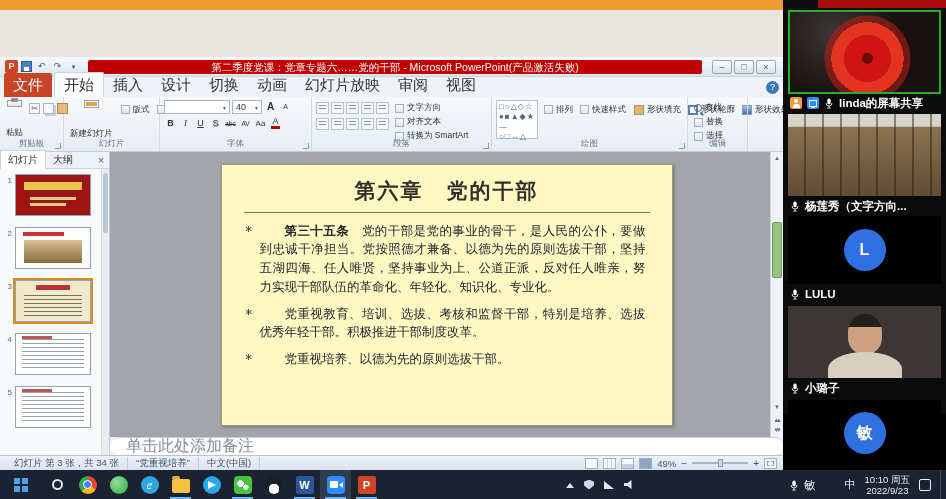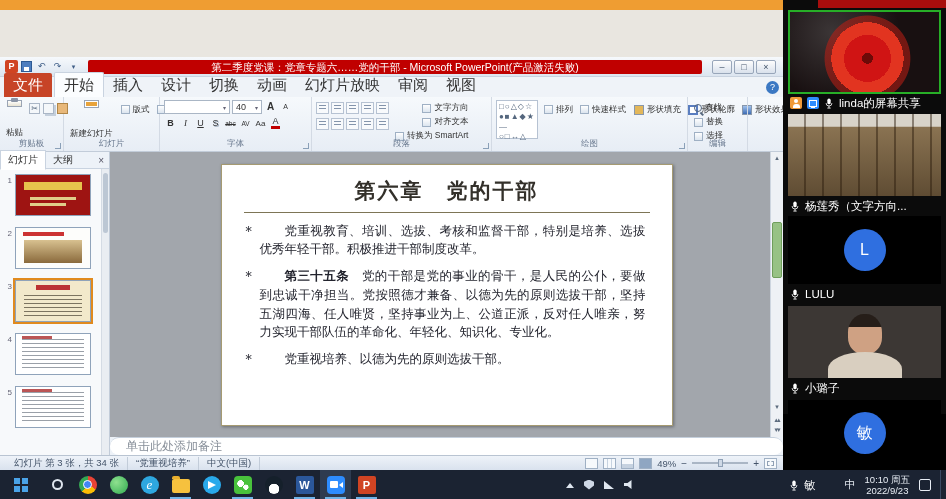--- a/index.html
+++ b/index.html
@@ -74,21 +74,21 @@
   .fmt.case:before{content:"Aa";font-size:8px;}
   .fmt.grow:before{content:"A";font-size:10px;font-weight:700;}
   .fmt.shrink:before{content:"A";font-size:7px;}
   .fmt.color{height:13px;}
   .fmt.color:before{content:"A";display:block;height:9px;line-height:9px;border-bottom:3px solid #c00000;margin:0 2px;}
   .pcols{display:flex;flex-direction:column;gap:4px;padding-top:2px;}
   .prow{display:flex;gap:2px;}
   .pic{width:13px;height:12px;border:1px solid #b6c2d2;background:#f8fafc;position:relative;}
   .pic:before{content:"";position:absolute;left:2px;right:2px;top:2px;bottom:2px;
               background:repeating-linear-gradient(#8394ab 0 1px,transparent 1px 3px);}
-  .ptexts{display:flex;flex-direction:column;gap:2px;padding-top:2px;align-items:flex-end;}
+  .ptexts{display:flex;flex-direction:column;gap:2px;padding-top:2px;}
   .shapebox{width:58px;border:1px solid #b6c2d2;background:#fff;display:flex;flex-direction:column;
             justify-content:space-around;padding:1px 2px;}
   .srow{font-size:8px;letter-spacing:1px;color:#55677e;line-height:10px;}
   .srow.s1:before{content:"□○△◇☆";}
   .srow.s2:before{content:"●■▲◆★";}
   .srow.s3:before{content:"—○□↔△";}
   .dmid,.dright{display:flex;flex-direction:row;gap:3px;padding-top:3px;}
   .chip{width:10px;height:10px;display:inline-block;border:1px solid #8897ab;}
   .c-fill{background:#e3b75a;} .c-line{background:#fff;border:2px solid #5a7ec0;} .c-fx{background:linear-gradient(#9fc2ee,#3f6db4);}
   .mag{width:8px;height:8px;border:1.5px solid #55677e;border-radius:50%;position:relative;display:inline-block;}
@@ -120,58 +120,58 @@
   .t3 .a{left:20px;right:20px;top:4px;height:5px;background:#b33;}
   .t3 .b{left:8px;right:8px;top:14px;bottom:4px;
          background:repeating-linear-gradient(#7c7460 0 1px,transparent 1px 4px);}
   .t4 .a,.t5 .a{left:6px;right:6px;top:5px;bottom:4px;
          background:repeating-linear-gradient(#9aa0a8 0 1px,transparent 1px 4px);}
   .t4 .b,.t5 .b{left:6px;width:30px;top:2px;height:3px;background:#b55;}
   .pane-scroll{position:absolute;right:0;top:0;bottom:0;width:8px;background:#e9edf2;border-left:1px solid #d4dbe4;}
   .pane-scroll i{position:absolute;left:1px;right:1px;top:4px;height:60px;background:#bcc7d4;border-radius:3px;}
   .right-col{flex:1;display:flex;flex-direction:column;}
   .editor{flex:1;background:#a2a6ac;display:flex;position:relative;}
-  .slide{margin:auto auto;width:452px;height:262px;background:#ffffff;border:1px solid #a59a72;
+  .slide{margin:auto auto;width:452px;height:262px;background:#fef9c3;border:1px solid #a59a72;
          box-shadow:1px 1px 3px rgba(0,0,0,.35);position:relative;}
   .slide-title{font-family:"DejaVu Serif","Liberation Serif",serif;font-size:21px;font-weight:bold;
          color:#33302a;text-align:center;margin-top:12px;letter-spacing:2px;}
   .slide-hr{height:1px;background:#7d7556;margin:7px 22px 9px;}
   .bullets{margin:0 26px 0 22px;font-family:"DejaVu Serif","Liberation Serif",serif;font-size:12.5px;
          line-height:1.5;color:#23242e;text-align:justify;}
   .bullet{position:relative;padding-left:16px;margin-bottom:8px;}
   .bullet:before{content:"*";position:absolute;left:2px;top:1px;}
   .bullet p{margin:0;text-indent:2em;}
   .vscroll{width:13px;background:#eef1f5;border-left:1px solid #cdd5df;display:flex;flex-direction:column;
          align-items:center;}
   .varrow{height:12px;font-size:7px;line-height:12px;color:#5c6b7e;}
   .varrow.up:before{content:"▴";} .varrow.down:before{content:"▾";}
   .vtrack{flex:1;width:100%;position:relative;}
   .vthumb{position:absolute;left:1px;right:1px;top:58px;height:56px;background:#97c285;border:1px solid #6f9e5c;border-radius:2px;}
   .vnav{display:flex;flex-direction:column;gap:3px;padding:3px 0 4px;}
   .vnav span{font-size:7px;color:#5c6b7e;line-height:7px;text-align:center;}
   .vnav .pv:before{content:"▴▴";letter-spacing:-1px;} .vnav .nx:before{content:"▾▾";letter-spacing:-1px;}
-  .notes{height:18px;background:#fff;border-top:1px solid #c4cfdc;font-size:12px;color:#868e98;
+  .notes{height:18px;background:#fff;border-top:1px solid #c4cfdc;font-size:16px;color:#868e98;
          display:flex;align-items:center;padding-left:16px;border-radius:9px;}
   
   .statusbar{position:absolute;left:0;right:0;bottom:0;height:15px;background:linear-gradient(#eef3f9,#d9e2ee);
          border-top:1px solid #b9c4d2;display:flex;align-items:center;font-size:9.5px;color:#44546a;padding:0 6px;}
   .sb-item{padding:0 8px;border-right:1px solid #c2ccd9;white-space:nowrap;}
   .sb-right{margin-left:auto;display:flex;align-items:center;gap:5px;}
   .viewbtn{width:13px;height:11px;border:1px solid #9fb0c4;background:#f6f9fc;}
   .viewbtn.v2{background:repeating-linear-gradient(90deg,#f6f9fc 0 3px,#c6d2e0 3px 4px);}
   .viewbtn.v3{background:linear-gradient(#f6f9fc 60%,#c6d2e0 60%);}
   .viewbtn.v4{background:#8fa6c2;}
   .zminus:before{content:"−";font-size:10px;color:#44546a;}
   .zplus:before{content:"+";font-size:10px;color:#44546a;}
   .zoomtrack{width:56px;height:2px;background:#aab6c5;position:relative;}
   .zoomthumb{position:absolute;left:46%;top:-3px;width:5px;height:8px;background:#cfd9e6;border:1px solid #8fa0b5;}
   .fitbtn{width:13px;height:11px;border:1px solid #9fb0c4;background:#f6f9fc;position:relative;}
   .fitbtn:before{content:"";position:absolute;inset:2px;border:1px dashed #8fa0b5;}
   
-  .sidebar{position:absolute;left:783px;top:0;width:163px;height:414px;background:#0b0b0b;z-index:4;}
+  .sidebar{position:absolute;left:783px;top:0;width:163px;height:414px;background:#0b0b0b;z-index:4;font-weight:bold;}
   .vtile{position:absolute;left:5px;width:153px;background:#101010;overflow:hidden;}
   .vtile.greenb{border:2px solid #27ae27;}
   .flower{width:100%;height:100%;background:
      radial-gradient(circle at 52% 58%, #6d0a08 0 6%, #d01414 6% 26%, #e23420 26% 40%, rgba(190,30,20,.55) 40% 47%, rgba(30,8,8,0) 48%),
      radial-gradient(circle at 28% 25%, rgba(150,150,150,.28), transparent 55%),
      #181011;}
   .room{width:100%;height:100%;background:
      repeating-linear-gradient(90deg, transparent 0 16px, rgba(40,25,10,.45) 16px 18px),
      linear-gradient(#d8d3c9 0%,#d8d3c9 15%,#8a7352 16%,#5f4c33 100%);}
   .personph{width:100%;height:100%;background:#3c3734;position:relative;}
@@ -485,24 +485,24 @@
         </div>
       </div>
 
       <div class="right-col">
         <div class="editor">
           <div class="slide">
             <div class="slide-title">第六章　党的干部</div>
             <div class="slide-hr"></div>
             <div class="bullets">
               <div class="bullet">
+                <p><b>第三十五条　</b><span>党的干部是党的事业的骨干，是人民的公仆，要做到忠诚干净担当。党按照德才兼备、以德为先的原则选拔干部，坚持五湖四海、任人唯贤，坚持事业为上、公道正派，反对任人唯亲，努力实现干部队伍的革命化、年轻化、知识化、专业化。</span></p>
+              </div>
+              <div class="bullet">
                 <p><span>党重视教育、培训、选拔、考核和监督干部，特别是培养、选拔优秀年轻干部。积极推进干部制度改革。</span></p>
-              </div>
-              <div class="bullet">
-                <p><b>第三十五条　</b><span>党的干部是党的事业的骨干，是人民的公仆，要做到忠诚干净担当。党按照德才兼备、以德为先的原则选拔干部，坚持五湖四海、任人唯贤，坚持事业为上、公道正派，反对任人唯亲，努力实现干部队伍的革命化、年轻化、知识化、专业化。</span></p>
               </div>
               <div class="bullet">
                 <p><span>党重视培养、以德为先的原则选拔干部。</span></p>
               </div>
             </div>
           </div>
           <div class="vscroll" style="position:absolute;right:0;top:0;bottom:0;">
             <span class="varrow up"></span>
             <div class="vtrack">
               <div class="vthumb"></div>

